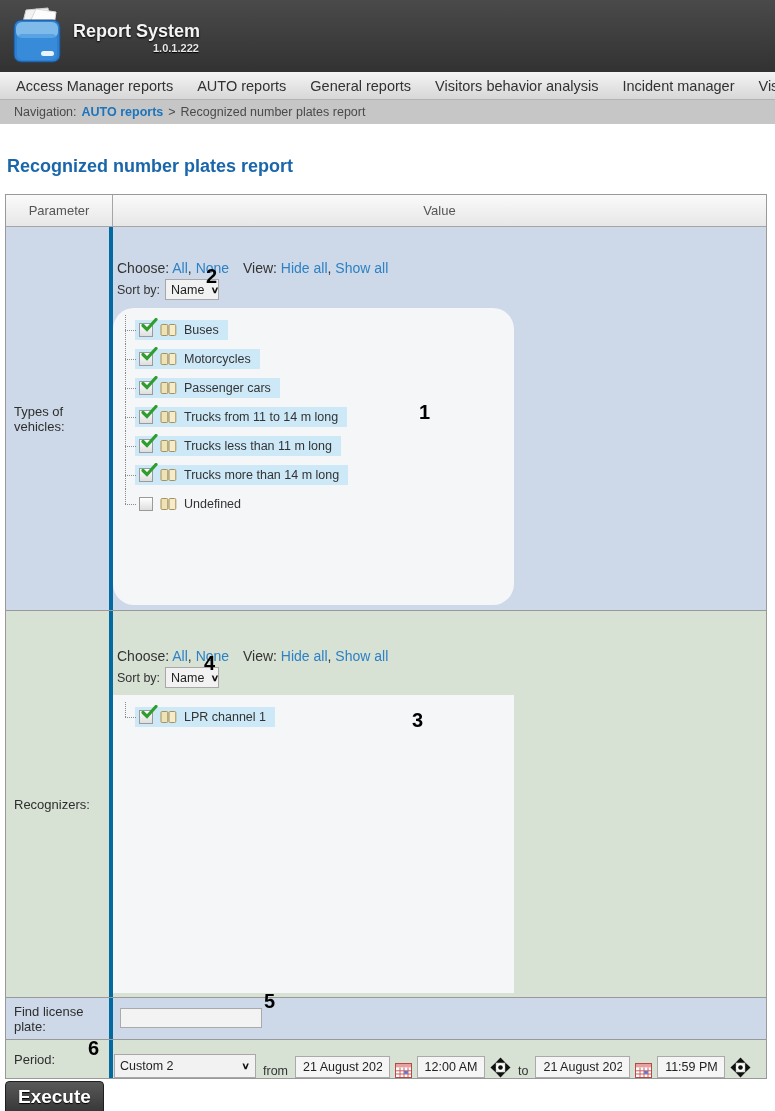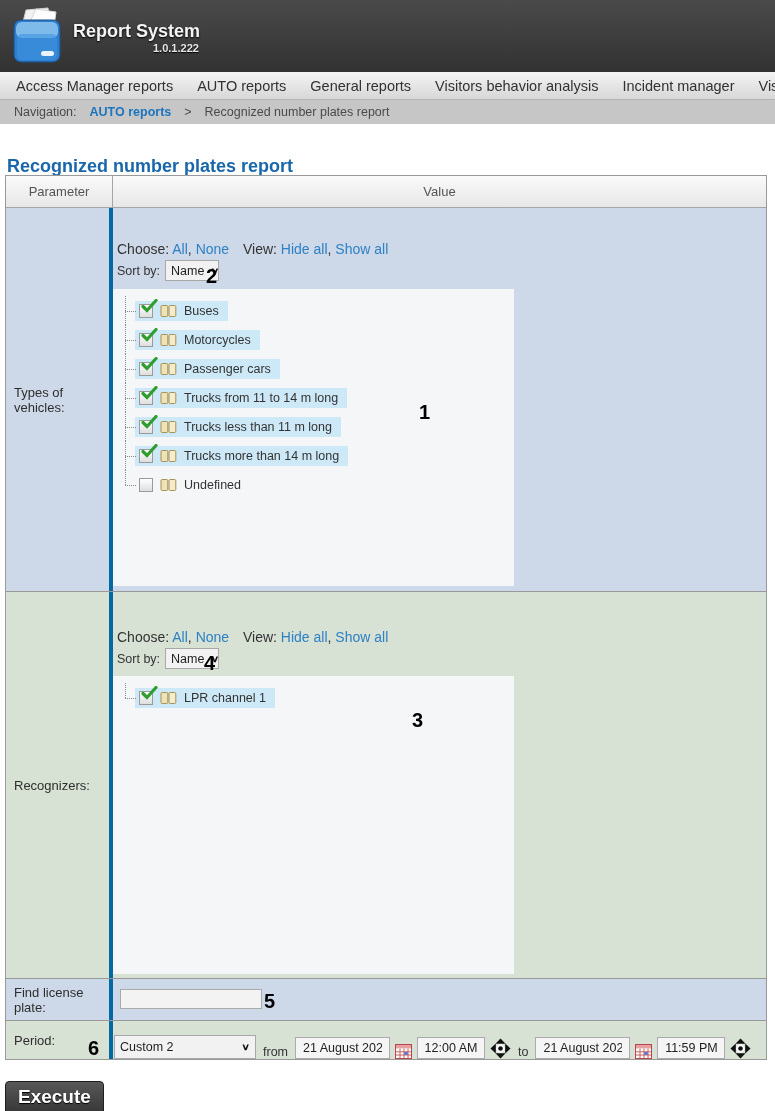--- a/index.html
+++ b/index.html
@@ -15,27 +15,27 @@
   .app-version { font-size:11px; font-weight:bold; color:#e6e6e6; margin-left:80px; text-shadow:0 1px 1px #000; }
 
   
   .nav { position:absolute; top:72px; left:0; right:0; height:28px;
     background:linear-gradient(#f4f4f4,#d7d7d7); border-bottom:1px solid #b3b3b3;
     display:flex; align-items:center; padding-left:16px; white-space:nowrap; overflow:hidden; }
   .nav-tab { font-size:14.5px; color:#323232; margin-right:24px; cursor:pointer; }
 
   
   .breadcrumb { position:absolute; top:100px; left:0; right:0; height:24px; background:#c6c6c6;
-    display:flex; align-items:center; padding-left:14px; font-size:12.5px; color:#4a4a4a; gap:13px; }
+    display:flex; align-items:center; padding-left:14px; font-size:12.5px; color:#4a4a4a; gap:5px; }
   .breadcrumb .bc-link { color:#1c74bd; font-weight:bold; cursor:pointer; }
 
   .page-title { position:absolute; left:7px; top:156px; font-size:18px; font-weight:bold; color:#1966ab; }
 
   
-  .param-table { position:absolute; left:5px; top:175px; width:762px; border:1px solid #999; background:#fff; }
+  .param-table { position:absolute; left:5px; top:194px; width:762px; border:1px solid #999; background:#fff; }
   .thead { display:flex; height:32px; background:linear-gradient(#fafafa,#e7e7e7); border-bottom:1px solid #a5a5a5; }
   .th-param { width:107px; border-right:1px solid #a5a5a5; display:flex; align-items:center; justify-content:center;
     font-size:13px; color:#555; }
   .th-value { flex:1; display:flex; align-items:center; justify-content:center; font-size:13px; color:#555; }
   .trow { display:flex; border-bottom:1px solid #999; }
   .trow:last-child { border-bottom:none; }
   .tlabel { width:107px; border-right:4px solid #0369a1; font-size:13px; color:#2e2e2e;
     display:flex; align-items:center; padding-left:8px; }
   .tvalue { flex:1; position:relative; }
   .row-blue { background:#cdd9e8; }
@@ -53,21 +53,21 @@
   
   .sel { display:inline-flex; align-items:center; justify-content:space-between;
     background:#f2f2f2; border:1px solid #a8a8a8; font-size:12.5px; color:#1e1e1e;
     height:21px; padding:0 5px; cursor:pointer; }
   .sel-sort { width:54px; }
   .sel-period { width:142px; height:24px; }
   .chev { font-weight:bold; font-size:12px; color:#111; transform:scaleY(.75); margin-left:6px; }
 
   
   .tree-panel { position:absolute; left:0; width:401px; background:#f5f6f8; padding:7px 0 0 10px; }
-  .sec1 .tree-panel { top:81px; height:297px; }
+  .sec1 .tree-panel { top:81px; height:297px;border-radius:21px; }
   .sec2 .tree-panel { top:84px; height:298px; }
   .tree-row { position:relative; display:flex; align-items:center; height:29px; padding-left:12px; cursor:pointer; }
   .tree-row::before { content:""; position:absolute; left:2px; top:0; bottom:0; border-left:1px dotted #8a8a8a; }
   .tree-row:last-child::before { bottom:50%; }
   .tree-row::after { content:""; position:absolute; left:2px; top:50%; width:11px; border-top:1px dotted #8a8a8a; }
   .item-box { display:flex; align-items:center; gap:7px; padding:3px 9px 3px 4px; }
   .tree-row[data-checked="true"] .item-box { background:#cde9f7; }
   .cb { position:relative; width:14px; height:14px; background:linear-gradient(#fff,#dedede);
     border:1px solid #9a9a9a; flex:none; }
   .cb svg { display:none; position:absolute; top:-6px; left:1px; }

